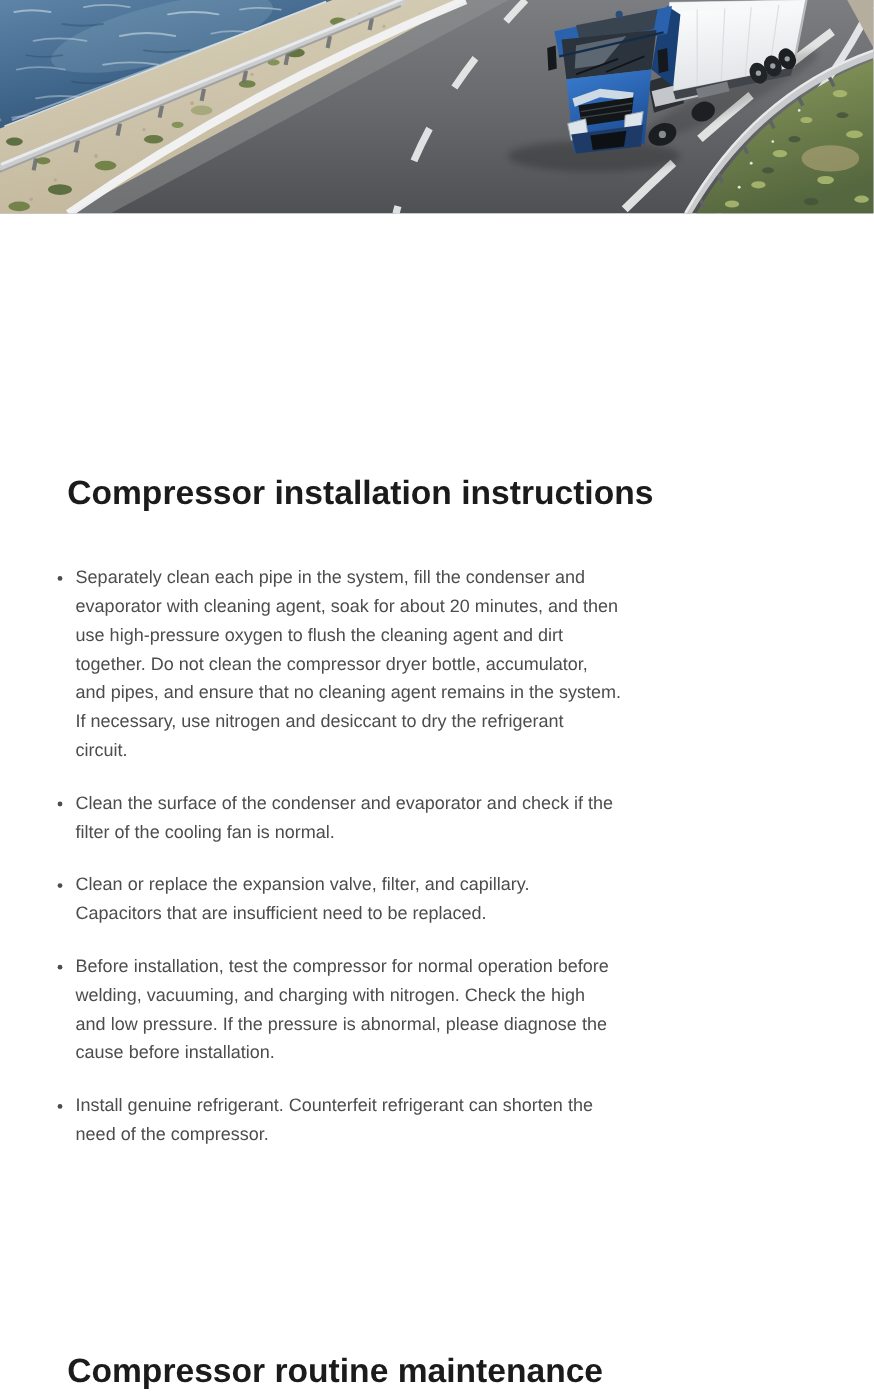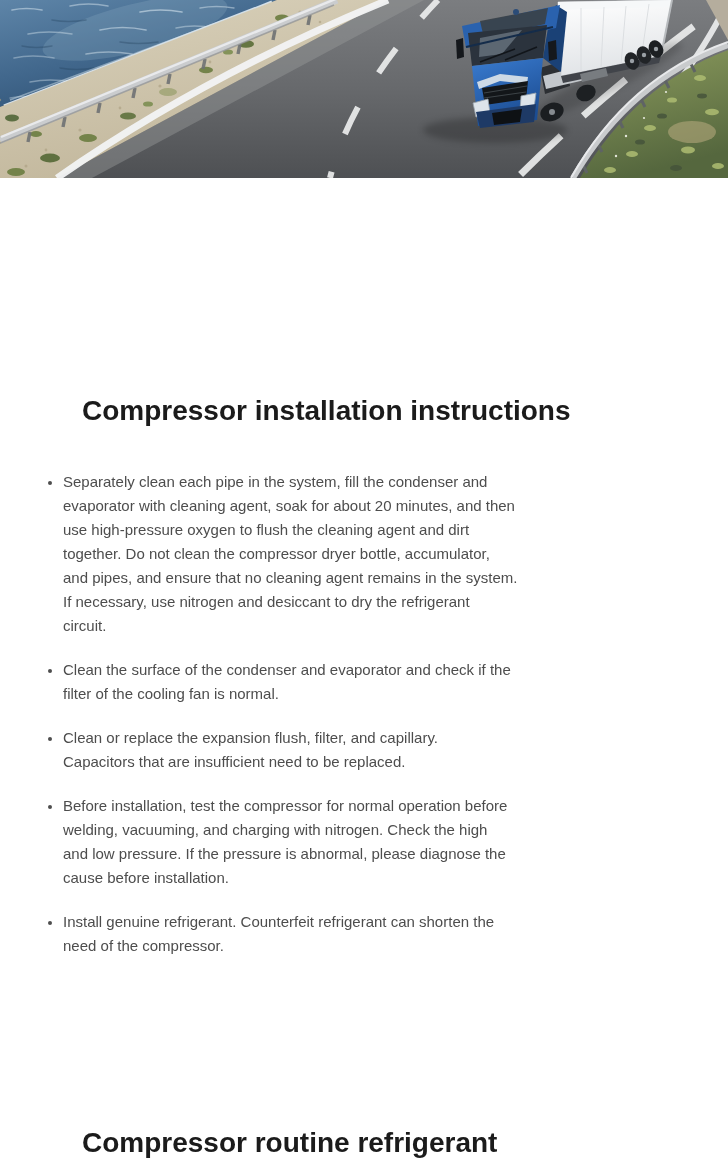--- a/index.html
+++ b/index.html
@@ -14,21 +14,21 @@
   .hero {
     width: 728px; height: 178px;
     overflow: hidden;
     line-height: 0;
   }
   .hero svg { display: block; }
   .content {
     padding-top: 216px;
   }
   .h-title {
-    margin: 0 0 0 82px;
+    margin: 0 0 0 56px;
     font-size: 28px;
     line-height: 34px;
     font-weight: bold;
     color: #1b1b1b;
     letter-spacing: 0px;
   }
   .h-title.second {
     margin-top: 168px;
   }
   ul.bullets {
@@ -283,23 +283,23 @@
   <ul class="bullets">
     <li>Separately clean each pipe in the system, fill the condenser and
 evaporator with cleaning agent, soak for about 20 minutes, and then
 use high-pressure oxygen to flush the cleaning agent and dirt
 together. Do not clean the compressor dryer bottle, accumulator,
 and pipes, and ensure that no cleaning agent remains in the system.
 If necessary, use nitrogen and desiccant to dry the refrigerant
 circuit.</li>
     <li>Clean the surface of the condenser and evaporator and check if the
 filter of the cooling fan is normal.</li>
-    <li>Clean or replace the expansion flush, filter, and capillary.
+    <li>Clean or replace the expansion valve, filter, and capillary.
 Capacitors that are insufficient need to be replaced.</li>
     <li>Before installation, test the compressor for normal operation before
 welding, vacuuming, and charging with nitrogen. Check the high
 and low pressure. If the pressure is abnormal, please diagnose the
 cause before installation.</li>
     <li>Install genuine refrigerant. Counterfeit refrigerant can shorten the
 need of the compressor.</li>
   </ul>
-  <h1 class="h-title second">Compressor routine refrigerant</h1>
+  <h1 class="h-title second">Compressor routine maintenance</h1>
 </main>
 
 </body></html>

